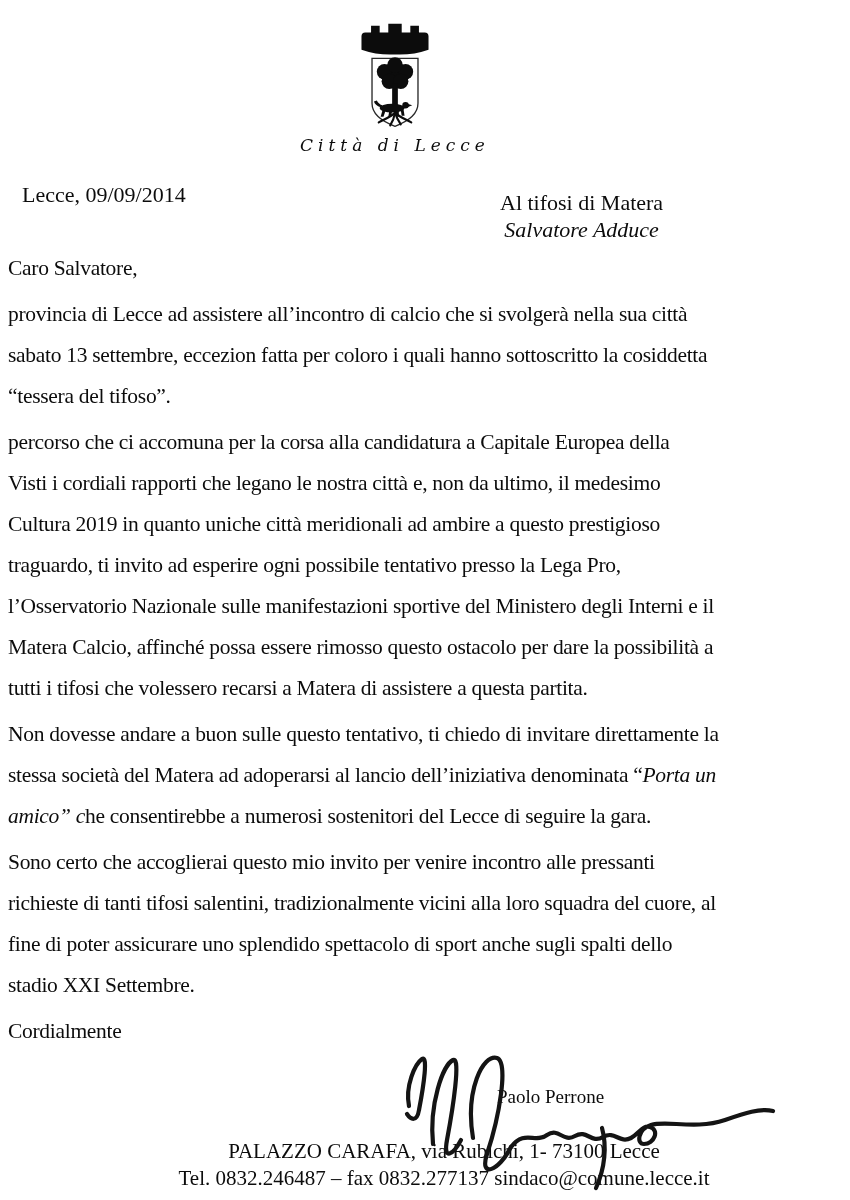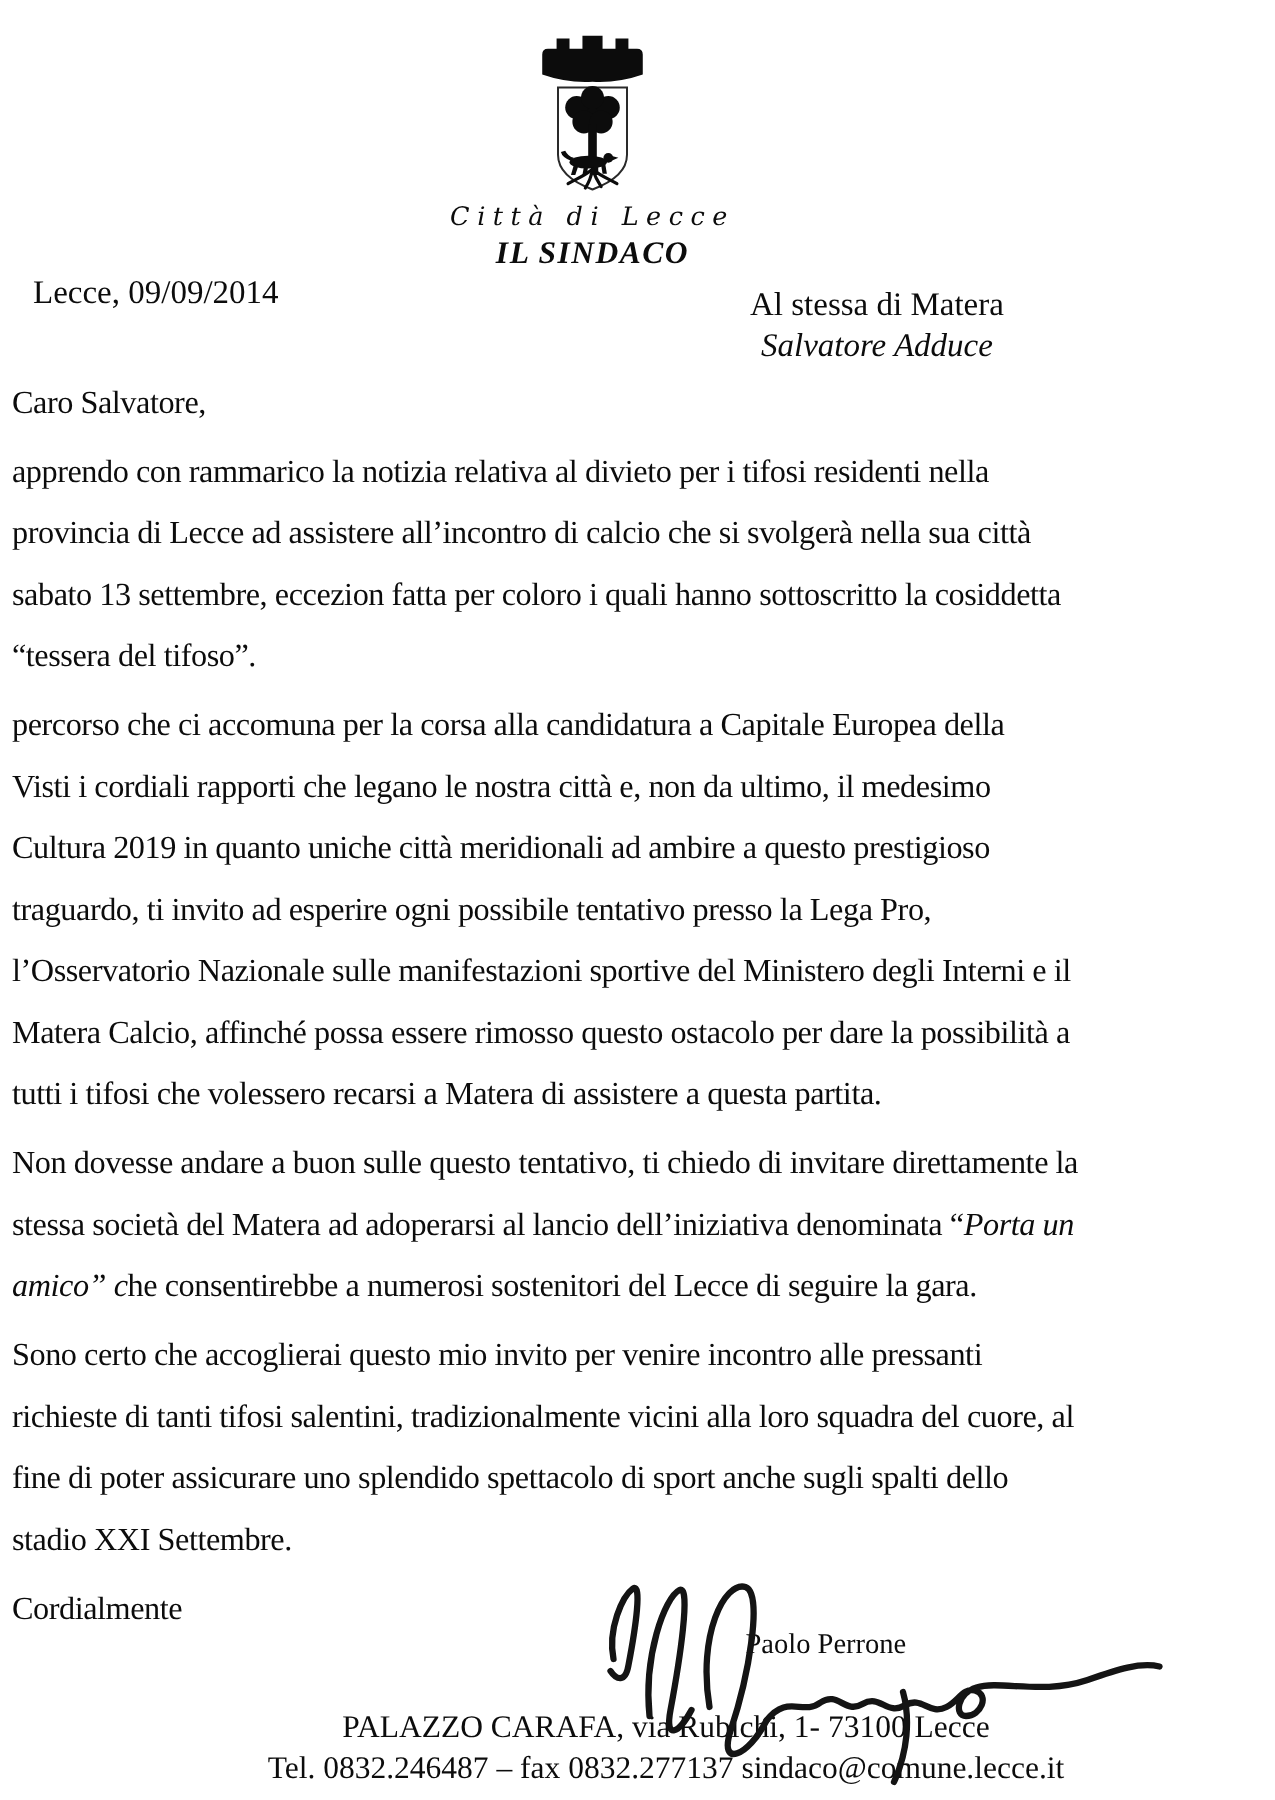--- a/index.html
+++ b/index.html
@@ -68,36 +68,34 @@
     </g>
 
     <g stroke="#0c0c0c" stroke-width="2.2" fill="none" stroke-linecap="round">
       <path d="M50,97 C44,102 38,104 33,107"></path>
       <path d="M50,97 C49,103 47,107 45,110"></path>
       <path d="M50,97 C56,102 62,104 67,107"></path>
       <path d="M50,97 C52,103 54,106 56,109"></path>
     </g>
   </svg>
   <div class="city-name">Città di Lecce</div>
-  <div class="office">IL SINDACO</div>
 </div>
 
 <div class="abs place-date">Lecce, 09/09/2014</div>
 
 <div class="abs recipient">
-  <div>Al stessa di Matera</div>
+  <div>Al tifosi di Matera</div>
   <div class="it">Salvatore Adduce</div>
 </div>
 
 <div class="abs letter-body">
     <div class="para">
       <div class="line"><span>Caro Salvatore,</span></div>
     </div>
     <div class="para">
-      <div class="line"><span>apprendo con rammarico la notizia relativa al divieto per i tifosi residenti nella</span></div>
       <div class="line"><span>provincia di Lecce ad assistere all’incontro di calcio che si svolgerà nella sua città</span></div>
       <div class="line"><span>sabato 13 settembre, eccezion fatta per coloro i quali hanno sottoscritto la cosiddetta</span></div>
       <div class="line"><span>“tessera del tifoso”.</span></div>
     </div>
     <div class="para">
       <div class="line"><span>percorso che ci accomuna per la corsa alla candidatura a Capitale Europea della</span></div>
       <div class="line"><span>Visti i cordiali rapporti che legano le nostra città e, non da ultimo, il medesimo</span></div>
       <div class="line"><span>Cultura 2019 in quanto uniche città meridionali ad ambire a questo prestigioso</span></div>
       <div class="line"><span>traguardo, ti invito ad esperire ogni possibile tentativo presso la Lega Pro,</span></div>
       <div class="line"><span>l’Osservatorio  Nazionale sulle manifestazioni sportive del Ministero degli Interni e il</span></div>

